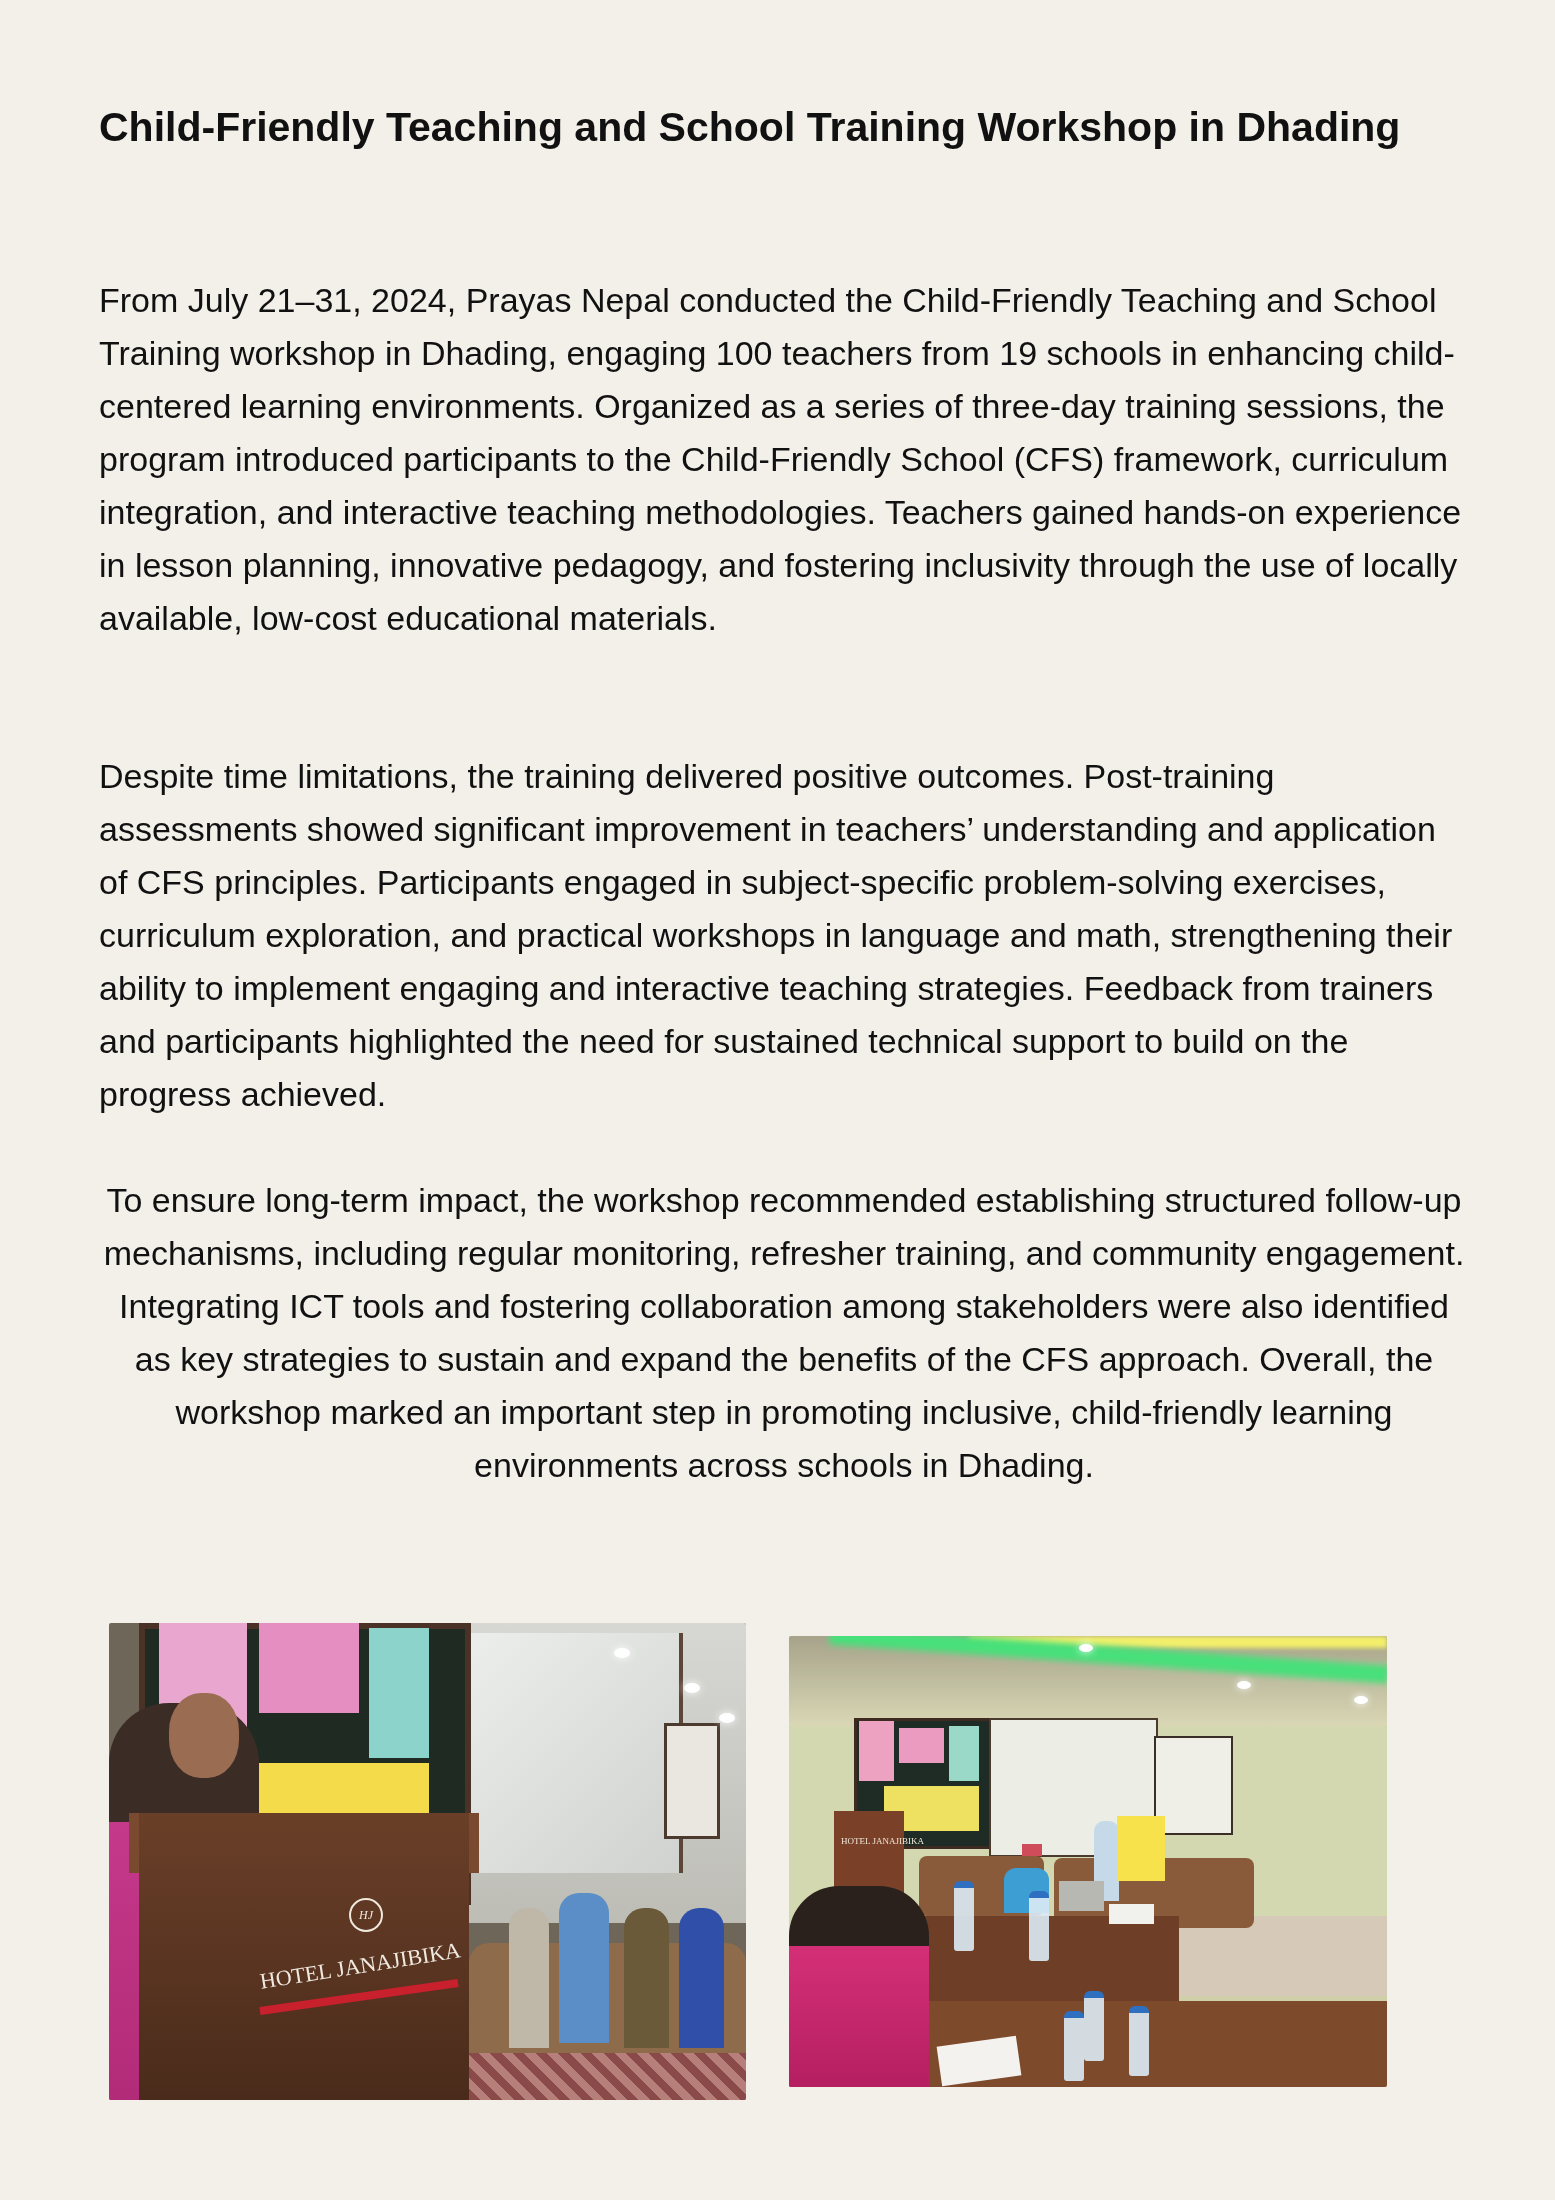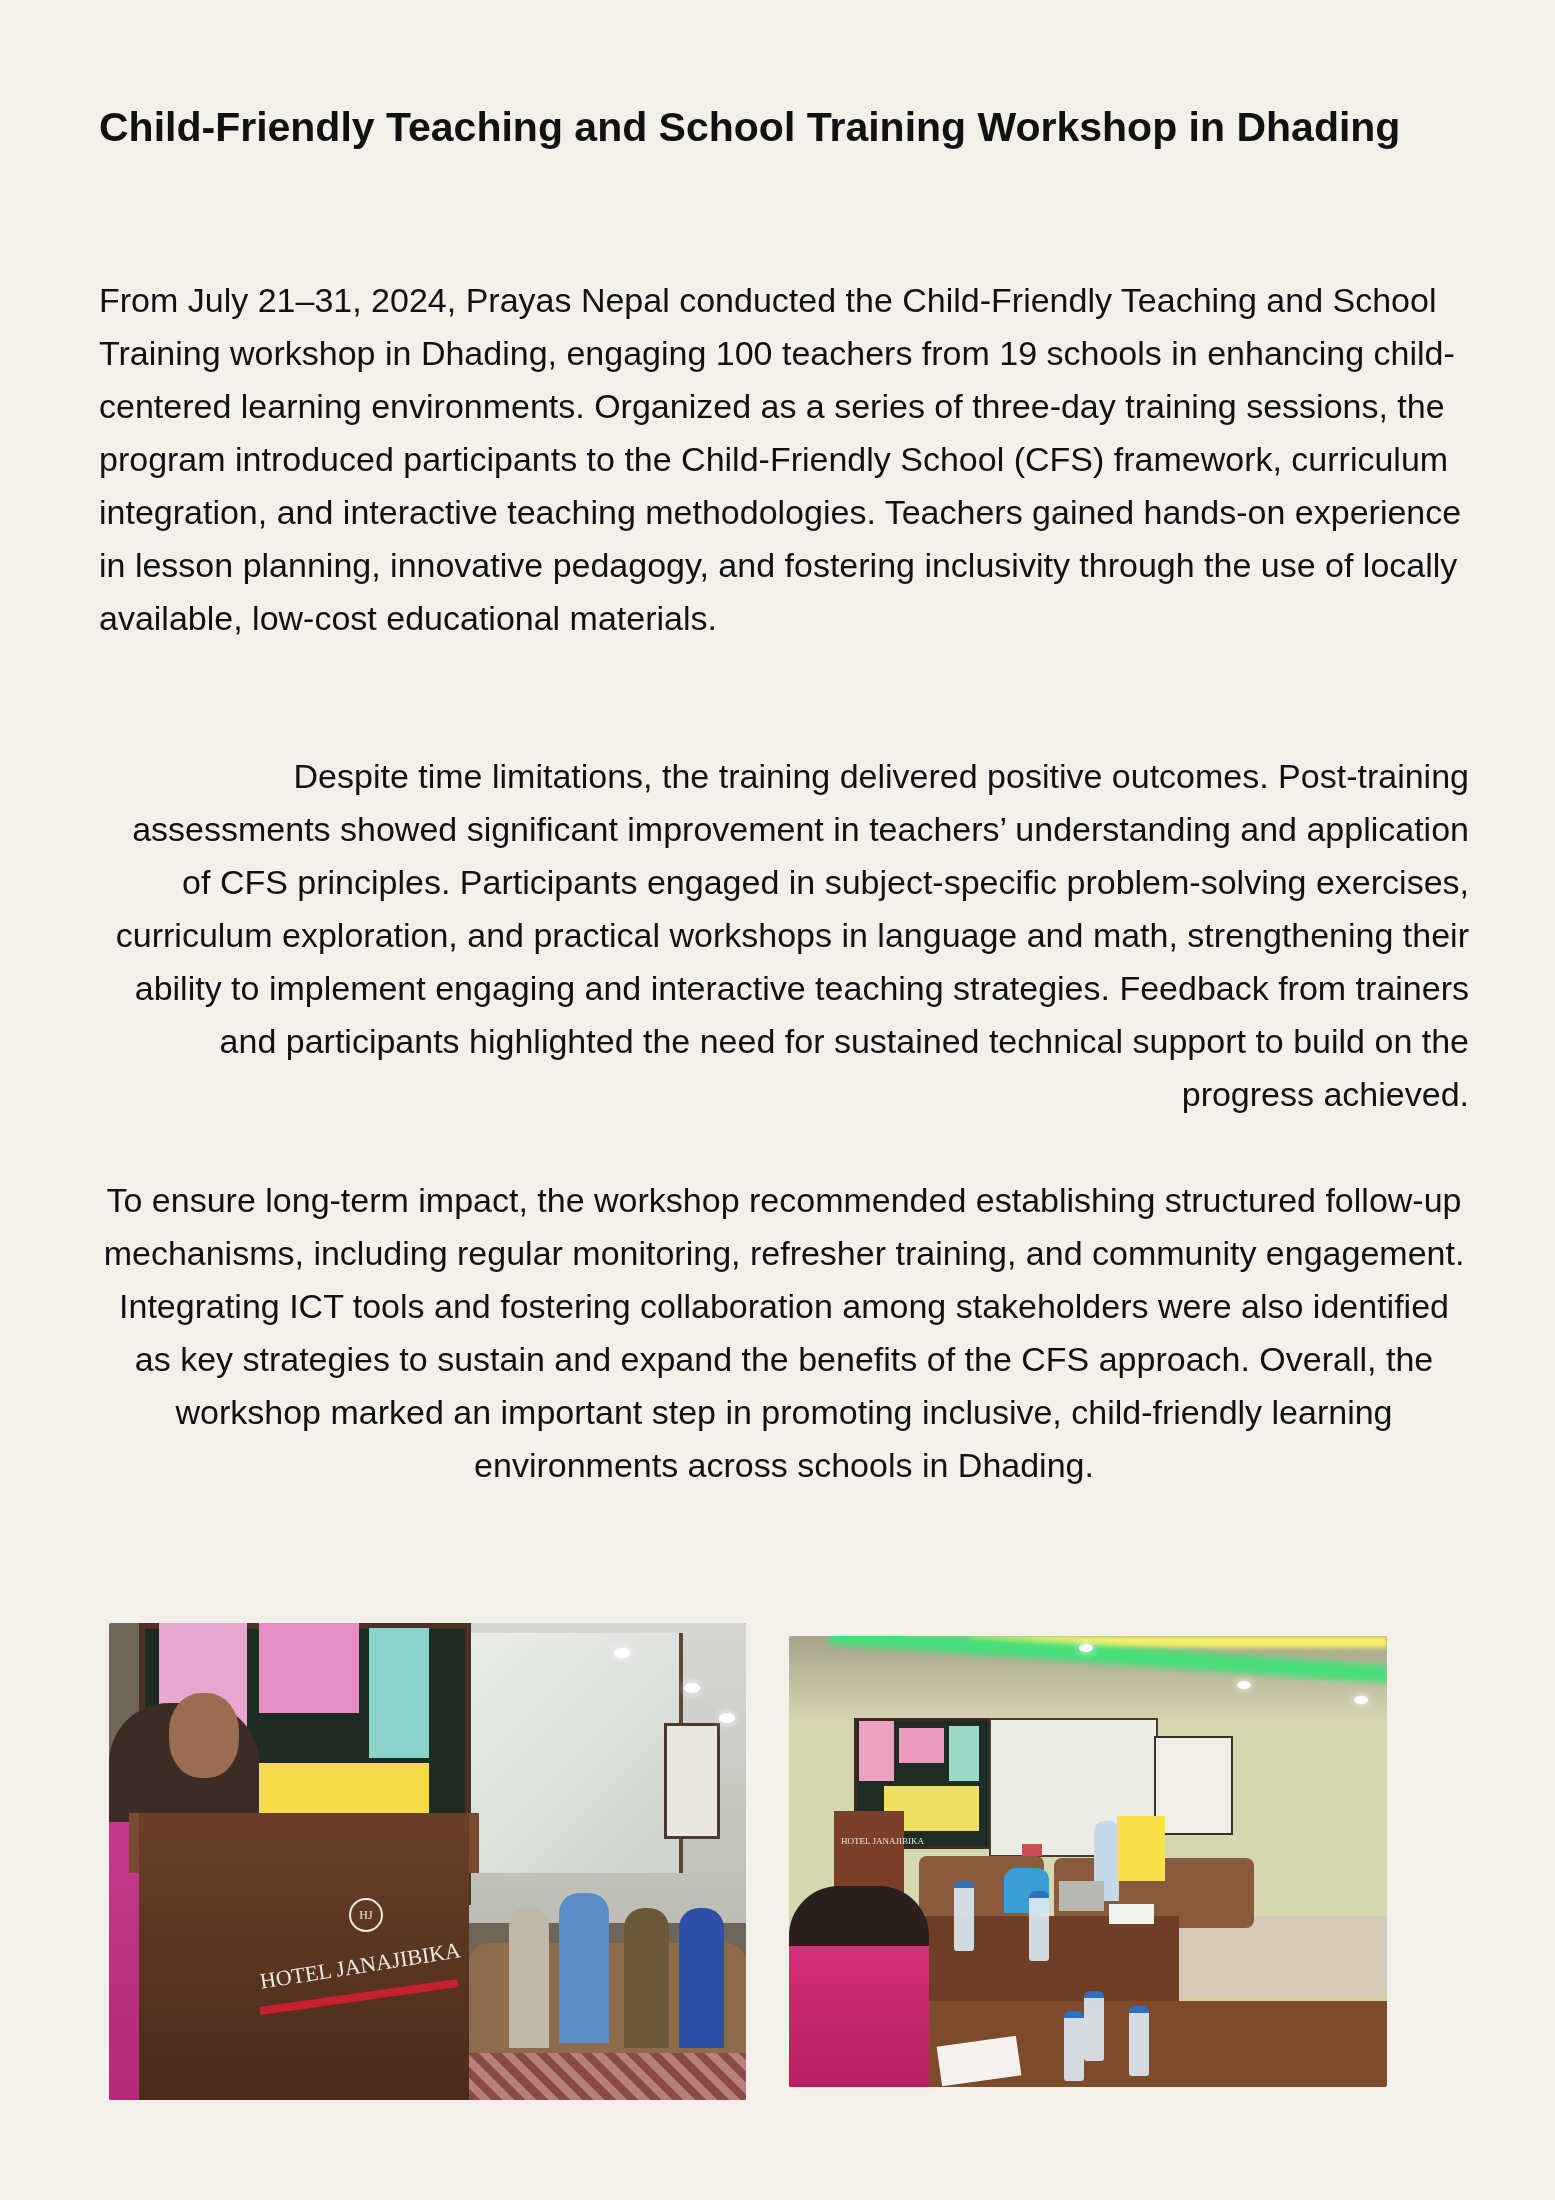--- a/index.html
+++ b/index.html
@@ -14,21 +14,21 @@
   .title {
     position: absolute; left: 99px; top: 96px; width: 1340px;
     font-weight: bold; font-size: 41px; line-height: 63px;
     margin: 0;
   }
   .para {
     position: absolute; left: 99px; width: 1370px;
     font-size: 34px; line-height: 53px; margin: 0;
   }
   #p1 { top: 274px; }
-  #p2 { top: 750px; text-align: right; }
+  #p2 { top: 750px; }
   #p3 { top: 1174px; text-align: center; }
 
   .photo { position: absolute; overflow: hidden; border-radius: 2px; }
   #photo1 { left: 109px; top: 1623px; width: 637px; height: 477px; background: #6e6658; }
   #photo2 { left: 789px; top: 1636px; width: 598px; height: 451px; background: #cfcfa9; }
   .abs { position: absolute; }
 
   
   .p1-wall { left: 300px; top: 0; width: 337px; height: 300px; background: linear-gradient(180deg,#d7d8d4,#bdbdb6); }
   .p1-whiteboard { left: 330px; top: 10px; width: 240px; height: 240px; background: linear-gradient(135deg,#eef0ee,#cfd2cf); border-right: 4px solid #5c4638; }
@@ -38,21 +38,21 @@
   .p1-teal { left: 260px; top: 5px; width: 60px; height: 130px; background: #8cd3cb; }
   .p1-yellow { left: 110px; top: 140px; width: 210px; height: 130px; background: #f3db4a; }
   .p1-banner { left: 555px; top: 100px; width: 50px; height: 110px; background: #e9e7e0; border: 3px solid #4d3a2e; }
   .p1-light { width: 16px; height: 10px; border-radius: 50%; background: #fff; box-shadow: 0 0 8px #fff; }
   .p1-person { left: 0; top: 80px; width: 150px; height: 397px; background: linear-gradient(180deg,#3b2c25 0%,#3b2c25 30%,#c5398a 30%,#b22b78 100%); border-radius: 60px 60px 0 0; }
   .p1-head { left: 60px; top: 70px; width: 70px; height: 85px; border-radius: 45%; background: #9a6d52; }
   .p1-podium { left: 30px; top: 190px; width: 330px; height: 287px; background: linear-gradient(180deg,#6a3f28,#4a2b1b); }
   .p1-podium-top { left: 20px; top: 190px; width: 350px; height: 60px; background: #7a4a30; }
   .p1-stripe { left: 150px; top: 370px; width: 200px; height: 8px; background: #c9202d; transform: rotate(-8deg); }
   .p1-hotel { left: 150px; top: 330px; color: #f0e9e0; font-family: "Liberation Serif", serif; font-size: 22px; transform: rotate(-9deg); white-space: nowrap; }
-  .p1-logo { left: 240px; top: 275px; width: 30px; height: 30px; border: 2px solid #efe8dd; border-radius: 50%; color: #efe8dd; font-size: 12px; text-align: center; line-height: 30px; font-family: "Liberation Serif", serif; }
+  .p1-logo { left: 240px; top: 275px; width: 30px; height: 30px; border: 2px solid #efe8dd; border-radius: 50%; color: #efe8dd; font-size: 12px; text-align: center; line-height: 30px; font-family: "Liberation Serif", serif; font-style: italic; }
   .p1-sofa { left: 360px; top: 320px; width: 277px; height: 120px; background: #8e6b4a; }
   .p1-seat { border-radius: 20px 20px 4px 4px; }
   .p1-floor { left: 360px; top: 430px; width: 277px; height: 47px; background: repeating-linear-gradient(45deg,#8a4a4a 0 8px,#b67f7a 8px 16px); }
 
   
   .p2-ceiling { left: 0; top: 0; width: 598px; height: 90px; background: linear-gradient(180deg,#a6a38a,#d9d7b5); }
   .p2-green { left: 40px; top: 10px; width: 560px; height: 18px; background: #48e07a; filter: blur(3px); transform: rotate(4deg); }
   .p2-yellow { left: 180px; top: 0; width: 418px; height: 12px; background: #f3ef6a; filter: blur(2px); }
   .p2-wall { left: 0; top: 70px; width: 598px; height: 240px; background: #d4d8b0; }
   .p2-board { left: 65px; top: 82px; width: 135px; height: 125px; background: #1f2c25; border: 3px solid #3d2a21; }

